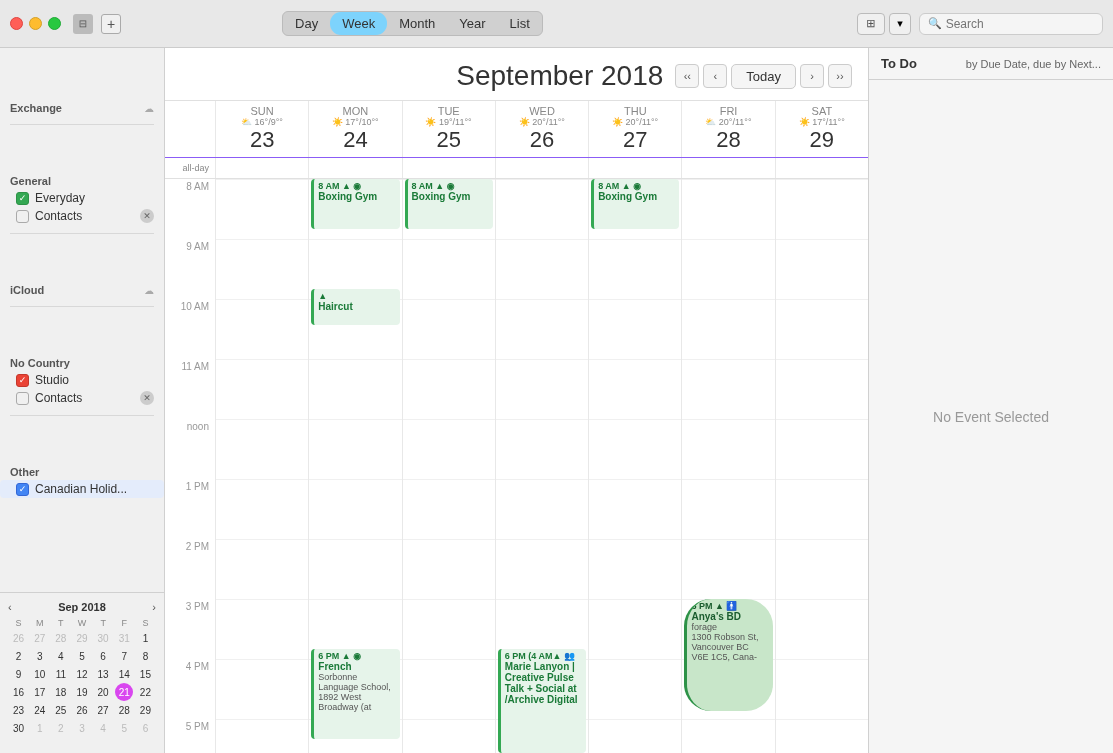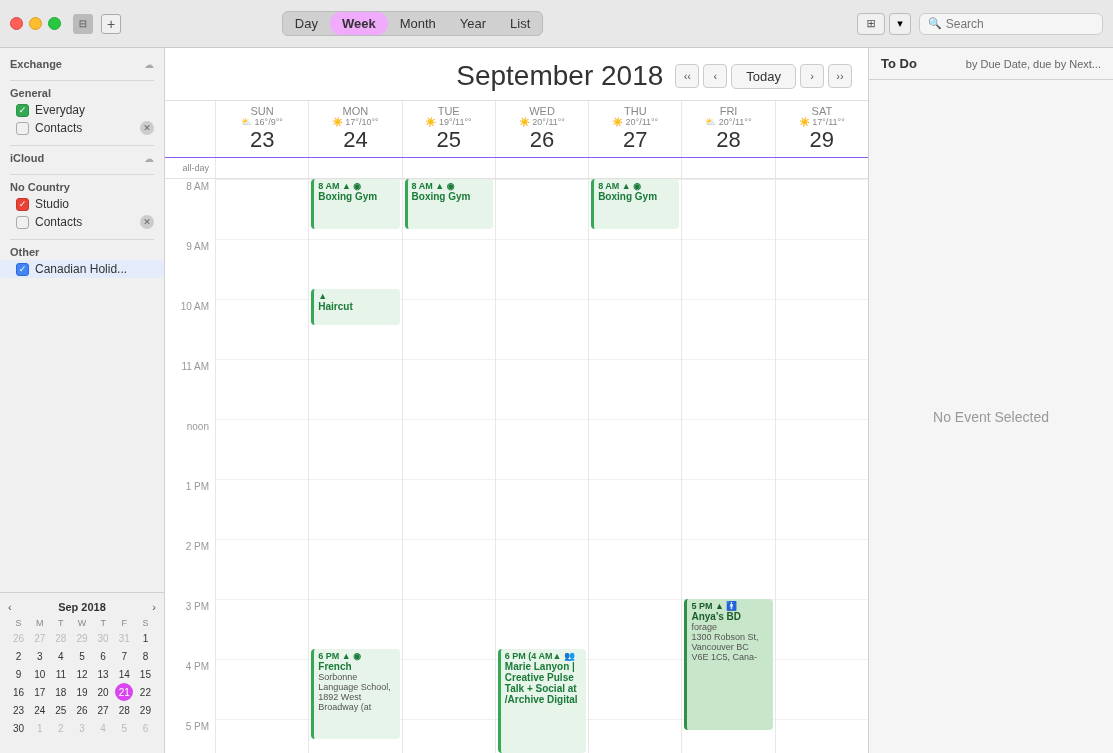--- a/index.html
+++ b/index.html
@@ -9,34 +9,34 @@
     .titlebar { height: 48px; background: #e8e8e8; border-bottom: 1px solid #ccc; display: flex; align-items: center; padding: 0 10px; gap: 8px; position: relative; }
     .traffic-lights { display: flex; gap: 6px; }
     .tl { width: 13px; height: 13px; border-radius: 50%; cursor: pointer; }
     .tl.close { background: #ff5f57; border: 1px solid #e0443e; }
     .tl.min { background: #febc2e; border: 1px solid #d4a028; }
     .tl.max { background: #28c840; border: 1px solid #1faa36; }
     .title-icon { width: 20px; height: 20px; background: #bbb; border-radius: 3px; display: flex; align-items: center; justify-content: center; font-size: 10px; color: #555; margin-left: 4px; }
     .plus-btn { width: 20px; height: 20px; border: 1px solid #aaa; border-radius: 3px; background: #f0f0f0; display: flex; align-items: center; justify-content: center; cursor: pointer; font-size: 14px; color: #555; }
     .nav-tabs { display: flex; gap: 0; background: #d0d0d0; border-radius: 6px; overflow: hidden; margin: 0 auto; border: 1px solid #bbb; }
     .nav-tab { padding: 4px 12px; font-size: 13px; cursor: pointer; background: transparent; color: #333; border: none; }
-    .nav-tab.active { background: #f0abfc; border-radius: 11px; font-weight: 700; }
+    .nav-tab.active { background: #7dd3fc; border-radius: 11px; font-weight: 400; }
     .view-icons { display: flex; gap: 4px; margin-left: auto; }
     .view-icon-btn { width: 28px; height: 22px; border: 1px solid #bbb; border-radius: 4px; background: #f0f0f0; display: flex; align-items: center; justify-content: center; cursor: pointer; font-size: 11px; color: #555; }
     .chevron-btn { width: 22px; height: 22px; border: 1px solid #bbb; border-radius: 4px; background: #f0f0f0; display: flex; align-items: center; justify-content: center; cursor: pointer; font-size: 11px; }
     .search-bar { display: flex; align-items: center; background: #f5f5f5; border: 1px solid #ccc; border-radius: 6px; padding: 3px 8px; gap: 4px; width: 184px; }
     .search-bar input { background: transparent; border: none; outline: none; font-size: 12px; color: #555; width: 140px; }
 
     
     .main { display: flex; flex: 1; overflow: hidden; }
 
     
     .sidebar { width: 165px; background: #f0f0f0; border-right: 1px solid #d0d0d0; overflow-y: auto; padding: 8px 0; display: flex; flex-direction: column; }
     .sidebar-section { margin-bottom: 4px; }
-    .sidebar-section-header { display: flex; align-items: center; justify-content: space-between; padding: 2px 10px; }
+    .sidebar-section-header { display: flex; align-items: center; justify-content: space-between; padding: 2px 10px; margin-top: 44px; }
     .sidebar-section-title { font-size: 11px; font-weight: 600; color: #555; }
     .sidebar-item { display: flex; align-items: center; padding: 2px 10px 2px 16px; gap: 6px; cursor: pointer; border-radius: 4px; }
     .checkbox { width: 13px; height: 13px; border-radius: 3px; border: 1px solid #aaa; display: flex; align-items: center; justify-content: center; flex-shrink: 0; }
     .checkbox.checked-green { background: #34a853; border-color: #2d9247; }
     .checkbox.checked-red { background: #ea4335; border-color: #c5372b; }
     .checkbox.checked-blue { background: #4285f4; border-color: #3367d6; }
     .checkbox-mark { color: white; font-size: 9px; }
     .sidebar-item-label { font-size: 12px; color: #333; flex: 1; white-space: nowrap; overflow: hidden; text-overflow: ellipsis; }
     .delete-btn { width: 14px; height: 14px; border-radius: 50%; background: #ccc; display: flex; align-items: center; justify-content: center; font-size: 9px; color: #666; cursor: pointer; }
     .divider { height: 1px; background: #d8d8d8; margin: 4px 10px; }
@@ -453,21 +453,21 @@
             <div class="time-row-line" style="top: 0px;"></div>
             <div class="time-row-line" style="top: 60px;"></div>
             <div class="time-row-line" style="top: 120px;"></div>
             <div class="time-row-line" style="top: 180px;"></div>
             <div class="time-row-line" style="top: 240px;"></div>
             <div class="time-row-line" style="top: 300px;"></div>
             <div class="time-row-line" style="top: 360px;"></div>
             <div class="time-row-line" style="top: 420px;"></div>
             <div class="time-row-line" style="top: 480px;"></div>
             <div class="time-row-line" style="top: 540px;"></div>
-            <div class="event event-green-dark" style="top: 420px; height: 131px;">
+            <div class="event event-green-dark" style="top: 420px; height: 112px; border-radius: 27px;">
     <div class="event-time">5 PM <span class="event-icons">▲ 🚹</span></div>
     <div class="event-title">Anya's BD</div>
     <div class="event-detail">forage<br>1300 Robson St,<br>Vancouver BC<br>V6E 1C5, Cana-</div>
   </div>
           </div>
           <div class="time-col" style="position: relative; height: 720px;">
             <div class="time-row-line" style="top: 0px;"></div>
             <div class="time-row-line" style="top: 60px;"></div>
             <div class="time-row-line" style="top: 120px;"></div>
             <div class="time-row-line" style="top: 180px;"></div>

